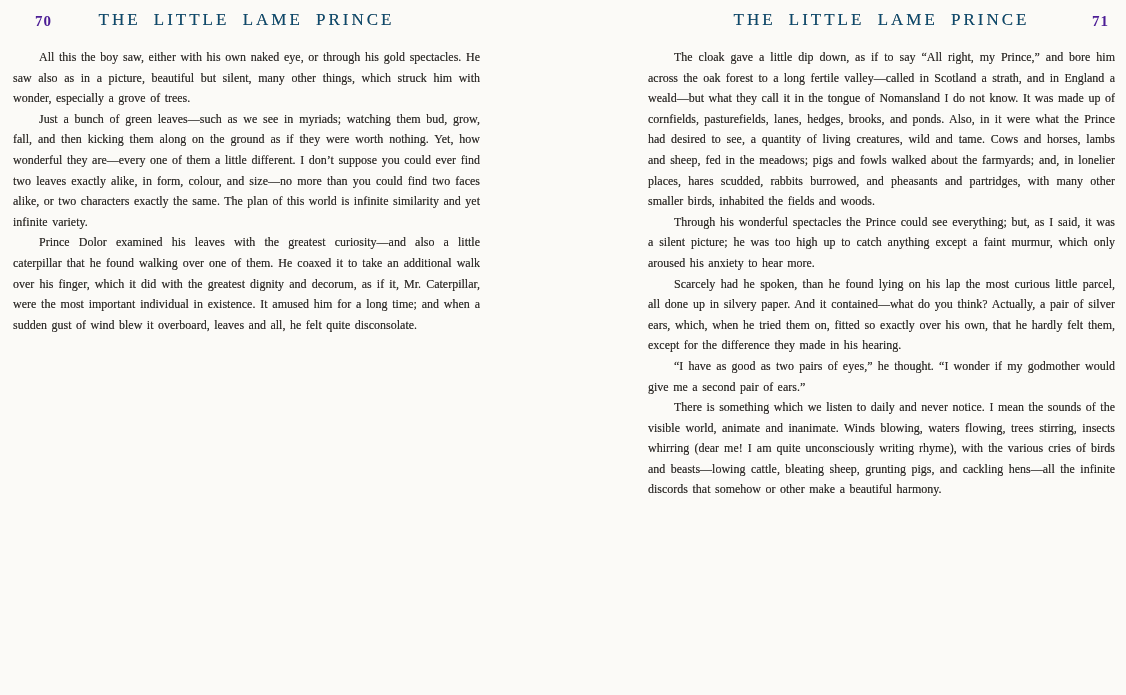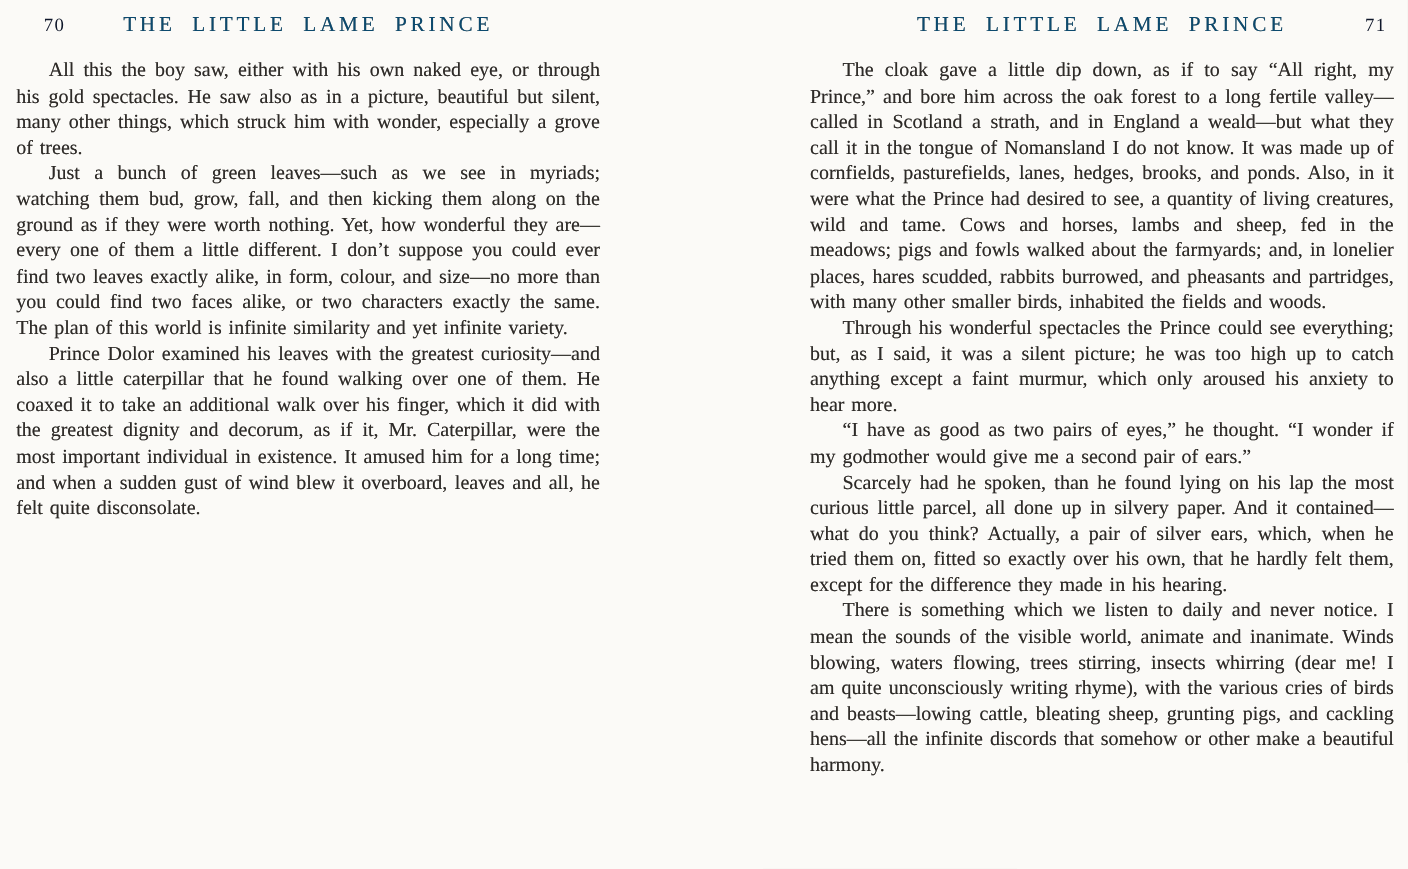--- a/index.html
+++ b/index.html
@@ -37,30 +37,31 @@
     letter-spacing: 3px;
     word-spacing: 6px;
     color: #0c4a6e;
     text-shadow: 0 0 0.5px rgba(43,40,37,0.55);
   }
   .running-head .page-num {
     position: absolute;
     top: 3px;
     font-size: 15px;
     letter-spacing: 1px;
-    color: #0f172a;
+    color: #4c1d95;
+    font-weight: bold;
   }
   .page-left  .page-num { left: 22px; }
   .page-right .page-num { right: 6px; }
 
   .body-text p {
     margin: 0;
     text-indent: 26px;
     text-align: justify;
-    font-size: 16px;
+    font-size: 12px;
     line-height: 20.6px;
     word-spacing: 1.5px;
     color: #2e2b28;
     text-shadow: 0 0 0.45px rgba(46,43,40,0.6);
   }
 </style>
 </head>
 <body>
 
 <div class="spread">
@@ -78,19 +79,19 @@
   </div>
 
   <div class="page page-right">
     <div class="running-head">
       <span class="head-title">THE LITTLE LAME PRINCE</span>
       <span class="page-num">71</span>
     </div>
     <div class="body-text">
       <p>The cloak gave a little dip down, as if to say “All right, my Prince,” and bore him across the oak forest to a long fertile valley—called in Scotland a strath, and in England a weald—but what they call it in the tongue of Nomansland I do not know.  It was made up of cornfields, pasturefields, lanes, hedges, brooks, and ponds.  Also, in it were what the Prince had desired to see, a quantity of living creatures, wild and tame.  Cows and horses, lambs and sheep, fed in the meadows; pigs and fowls walked about the farmyards; and, in lonelier places, hares scudded, rabbits burrowed, and pheasants and partridges, with many other smaller birds, inhabited the fields and woods.</p>
       <p>Through his wonderful spectacles the Prince could see everything; but, as I said, it was a silent picture; he was too high up to catch anything except a faint murmur, which only aroused his anxiety to hear more.</p>
+      <p>Scarcely had he spoken, than he found lying on his lap the most curious little parcel, all done up in silvery paper.  And it contained—what do you think?  Actually, a pair of silver ears, which, when he tried them on, fitted so exactly over his own, that he hardly felt them, except for the difference they made in his hearing.</p>
       <p>“I have as good as two pairs of eyes,” he thought.  “I wonder if my godmother would give me a second pair of ears.”</p>
-      <p>Scarcely had he spoken, than he found lying on his lap the most curious little parcel, all done up in silvery paper.  And it contained—what do you think?  Actually, a pair of silver ears, which, when he tried them on, fitted so exactly over his own, that he hardly felt them, except for the difference they made in his hearing.</p>
       <p>There is something which we listen to daily and never notice. I mean the sounds of the visible world, animate and inanimate. Winds blowing, waters flowing, trees stirring, insects whirring (dear me!  I am quite unconsciously writing rhyme), with the various cries of birds and beasts—lowing cattle, bleating sheep, grunting pigs, and cackling hens—all the infinite discords that somehow or other make a beautiful harmony.</p>
     </div>
   </div>
 
 </div>
 
 </body></html>

